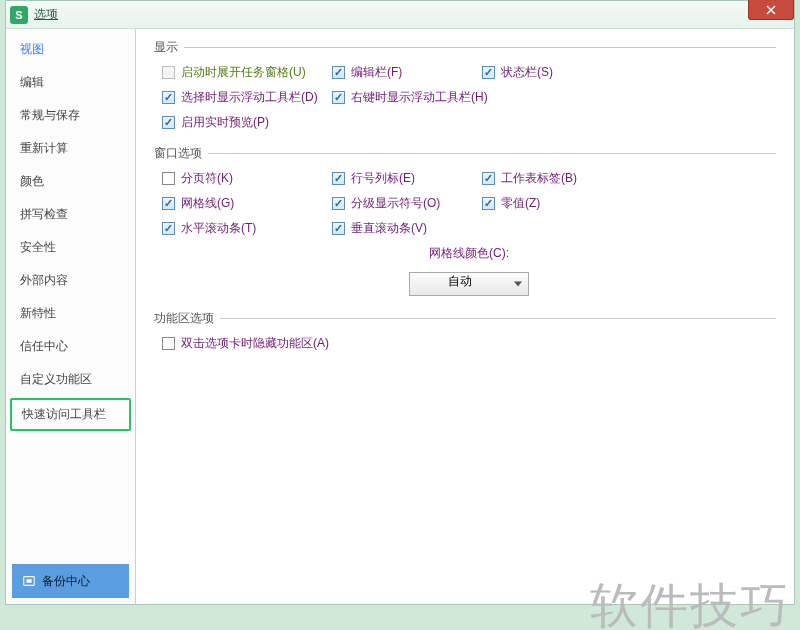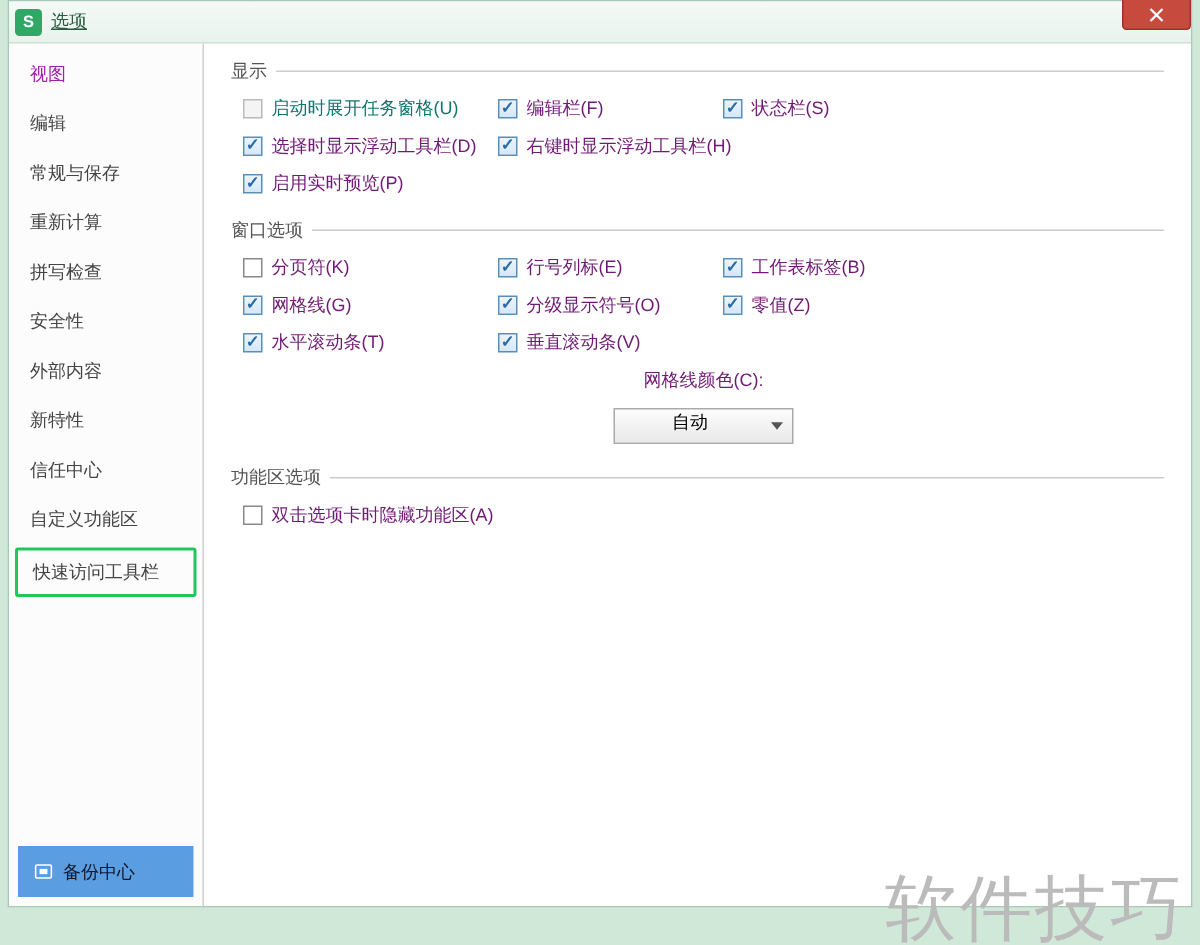--- a/index.html
+++ b/index.html
@@ -7,37 +7,37 @@
 .window { position: absolute; top: 0; left: 5px; width: 790px; height: 605px; background: #fff; border: 1px solid #a8c8b8; }
 .titlebar { height: 28px; background: linear-gradient(#f5faf7,#e8f3ec); border-bottom: 1px solid #cde2d4; display: flex; align-items: center; padding: 0 0 0 4px; position: relative; }
 .app-icon { width: 18px; height: 18px; background: #2ea864; border-radius: 3px; display: flex; align-items: center; justify-content: center; color: #fff; font-weight: bold; font-size: 11px; margin-right: 6px; }
 .title-text { color: #2a5a3e; font-size: 12px; text-decoration: underline; }
 .close-btn { position: absolute; right: 0; top: -1px; width: 46px; height: 20px; background: #c74a3e; border: 1px solid #a03028; border-top: none; border-radius: 0 0 3px 3px; display: flex; align-items: center; justify-content: center; cursor: pointer; }
 .close-btn svg { width: 10px; height: 10px; }
 .body { display: flex; height: calc(100% - 28px); }
 .sidebar { width: 130px; background: #fcfcfc; border-right: 1px solid #cfcfcf; display: flex; flex-direction: column; }
 .side-items { flex: 1; overflow-y: auto; padding: 4px 0; }
 .side-item { padding: 8px 14px; color: #444; cursor: pointer; }
-.side-item.active { color: #a21caf; }
+.side-item.active { color: #3b82f6; }
 .side-item.highlighted { border: 2px solid #22c55e; border-radius: 2px; margin: 2px 4px; padding: 6px 10px; }
 .backup-btn { margin: 6px; height: 34px; background: #5a9de0; color: #0f172a; display: flex; align-items: center; padding: 0 10px; cursor: pointer; gap: 6px; }
 .backup-btn svg { width: 14px; height: 14px; }
 .content { flex: 1; padding: 10px 18px; position: relative; }
 .group { margin-bottom: 14px; }
 .group-header { display: flex; align-items: center; color: #555; margin-bottom: 8px; }
 .group-header .line { flex: 1; height: 1px; background: #ccc; margin-left: 6px; }
 .row { display: flex; margin-bottom: 8px; padding-left: 8px; }
 .col { width: 150px; display: flex; align-items: center; }
 .col.wide { width: 170px; }
 .chk { width: 13px; height: 13px; border: 1px solid #888; margin-right: 6px; display: inline-flex; align-items: center; justify-content: center; background: #fff; cursor: pointer; flex-shrink: 0; }
 .chk.checked { background: linear-gradient(#eaf5ff,#d4e8fa); border-color: #5a8db8; }
 .chk.checked::after { content: "✓"; color: #2a6aa8; font-size: 11px; font-weight: bold; line-height: 1; }
 .chk.disabled { border-color: #bbb; background: #f4f4f4; cursor: default; }
 .chk-label { color: #701a75; }
-.chk-label.disabled { color: #0f766e; }
+.chk-label.disabled { color: #4d7c0f; }
 .color-row { display: flex; align-items: center; padding-left: 8px; gap: 10px; flex-direction: column; }
 .dropdown { width: 120px; height: 24px; border: 1px solid #aaa; background: linear-gradient(#fdfdfd,#e8e8e8); display: flex; justify-content: center; position: relative; cursor: pointer; padding-right: 18px; }
 .dropdown::after { content: ""; position: absolute; right: 6px; top: 50%; width: 0; height: 0; border-left: 4px solid transparent; border-right: 4px solid transparent; border-top: 5px solid #555; transform: translateY(-50%); }
 .watermark { position: absolute; right: 10px; bottom: -8px; font-size: 48px; color: #bbb; font-family: "SimSun", serif; pointer-events: none; letter-spacing: 2px; }
 </style>
 </head>
 <body>
 
 <div class="window">
   <div class="titlebar">
@@ -49,20 +49,21 @@
         </svg>
     </div>
   </div>
   <div class="body">
     <div class="sidebar">
       <div class="side-items">
         <div class="side-item active"><span>视图</span></div>
         <div class="side-item"><span>编辑</span></div>
         <div class="side-item"><span>常规与保存</span></div>
         <div class="side-item"><span>重新计算</span></div>
+        <div class="side-item"><span>颜色</span></div>
         <div class="side-item"><span>拼写检查</span></div>
         <div class="side-item"><span>安全性</span></div>
         <div class="side-item"><span>外部内容</span></div>
         <div class="side-item"><span>新特性</span></div>
         <div class="side-item"><span>信任中心</span></div>
         <div class="side-item"><span>自定义功能区</span></div>
         <div class="side-item highlighted"><span>快速访问工具栏</span></div>
       </div>
       <div class="backup-btn">
         <svg viewBox="0 0 16 16">

